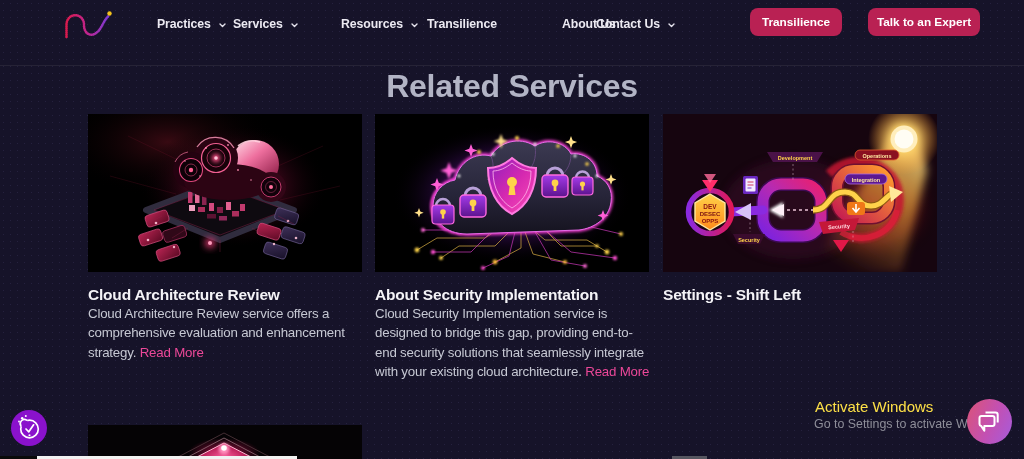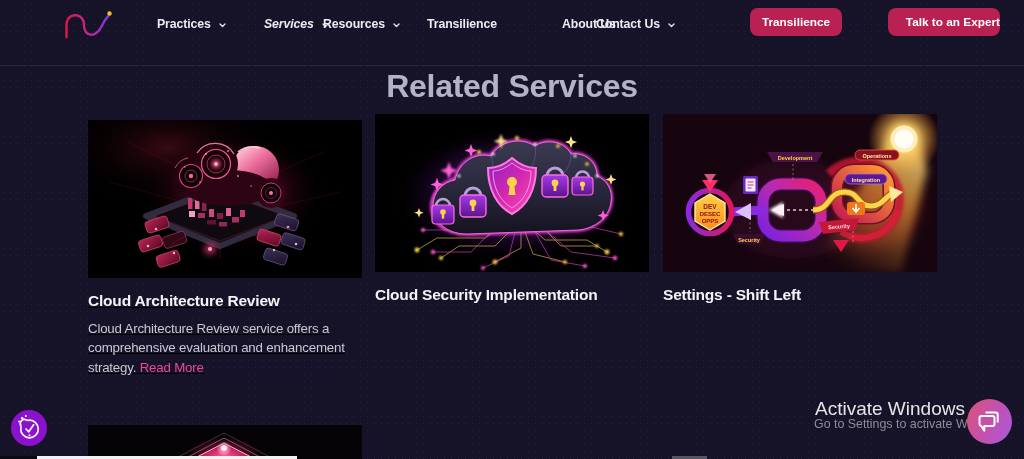--- a/index.html
+++ b/index.html
@@ -16,64 +16,64 @@
   #header { position:absolute; left:0; top:0; width:1024px; height:66px; border-bottom:1px solid #262336; }
   .nav { position:absolute; top:17px; font-size:12.3px; font-weight:700; color:#eceaf2; letter-spacing:-0.1px; white-space:nowrap; }
   .nav .car { display:inline-block; margin-left:5px; }
   .btn { position:absolute; top:8px; height:28px; background:#b92153; border-radius:8px; color:#fff; font-size:11.8px; font-weight:700; text-align:center; line-height:28px; }
   
   #heading { position:absolute; left:0; top:70px; width:1024px; text-align:center; font-size:32px; font-weight:800; color:#b2b4c5; letter-spacing:-0.3px; line-height:1; }
   
   .card { position:absolute; width:274px; }
   .card svg.thumb { display:block; width:274px; height:158px; }
   .ctitle { margin-top:14px; font-size:15.5px; font-weight:700; color:#f4f3f7; letter-spacing:-0.2px; }
-  .ctext { margin-top:9px; font-size:13.3px; line-height:19.4px; color:#c6c8d3; letter-spacing:-0.2px; white-space:nowrap; }
+  .ctext { font-size:13.3px; line-height:19.4px; color:#c6c8d3; letter-spacing:-0.2px; white-space:nowrap; }
   .ctext a { color:#ec4899; text-decoration:none; }
   
   #cookiebtn { position:absolute; left:11px; top:410px; width:36px; height:36px; border-radius:50%; background:#8a12cc; }
   #chatbtn { position:absolute; left:967px; top:399px; width:45px; height:45px; border-radius:50%; background:linear-gradient(115deg,#d8537f 8%,#c250b4 55%,#a85bd8 95%); }
-  #actwin { position:absolute; left:815px; top:398px; color:#e5e5e5; font-size:19px; }
+  #actwin { position:absolute; left:815px; top:398px; color:#fde047; font-size:15px; }
   #actwin2 { position:absolute; left:814px; top:417px; color:#8e8e99; font-size:12.4px; }
 </style>
 </head>
 <body>
 
 <div id="header">
   <svg class="abs" style="left:63px; top:8px;" width="52" height="34" viewBox="0 0 52 34">
     <defs>
       <linearGradient id="lg" x1="0" y1="0" x2="1" y2="0">
         <stop offset="0" stop-color="#d91a4e"></stop>
         <stop offset="0.5" stop-color="#c1258f"></stop>
         <stop offset="1" stop-color="#7a3bd8"></stop>
       </linearGradient>
     </defs>
     <path d="M 3.5 29 L 3.5 17 C 3.5 4 21 4 21 17 C 21 26 28 29 33 25 C 39 21 40 13 45.5 8" fill="none" stroke="url(#lg)" stroke-width="2.6" stroke-linecap="round" stroke-dasharray="0.5 1.6"></path>
     <circle cx="46.5" cy="5.5" r="2.2" fill="#f4c21c"></circle>
   </svg>
   <div class="nav" style="left:157px;">Practices <svg class="car" width="7" height="5" viewBox="0 0 7 5">
         <path d="M1 1 L3.5 3.5 L6 1" stroke="#e4e2ec" stroke-width="1.4" fill="none" stroke-linecap="round" stroke-linejoin="round"></path>
       </svg></div>
-  <div class="nav" style="left:264px;font-style:italic;">Services <svg class="car" width="7" height="5" viewBox="0 0 7 5">
+  <div class="nav" style="left:233px;">Services <svg class="car" width="7" height="5" viewBox="0 0 7 5">
         <path d="M1 1 L3.5 3.5 L6 1" stroke="#e4e2ec" stroke-width="1.4" fill="none" stroke-linecap="round" stroke-linejoin="round"></path>
       </svg></div>
-  <div class="nav" style="left:323px;">Resources <svg class="car" width="7" height="5" viewBox="0 0 7 5">
+  <div class="nav" style="left:341px;">Resources <svg class="car" width="7" height="5" viewBox="0 0 7 5">
         <path d="M1 1 L3.5 3.5 L6 1" stroke="#e4e2ec" stroke-width="1.4" fill="none" stroke-linecap="round" stroke-linejoin="round"></path>
       </svg></div>
   <div class="nav" style="left:427px;">Transilience</div>
   <div class="nav" style="left:527px;margin-left:35px;">About Us</div>
   <div class="nav" style="left:596px;">Contact Us <svg class="car" width="7" height="5" viewBox="0 0 7 5">
         <path d="M1 1 L3.5 3.5 L6 1" stroke="#e4e2ec" stroke-width="1.4" fill="none" stroke-linecap="round" stroke-linejoin="round"></path>
       </svg></div>
   <div class="btn" style="left:750px; width:92px;">Transilience</div>
-  <div class="btn" style="left:888px; width:112px;text-align:right;">Talk to an Expert</div>
+  <div class="btn" style="left:868px; width:112px;">Talk to an Expert</div>
 </div>
 
 <div id="heading">Related Services</div>
 
-<div class="card" style="left:88px; top:120px;text-decoration:underline;">
+<div class="card" style="left:88px; top:114px;">
   <svg class="thumb" viewBox="0 0 274 158" preserveAspectRatio="none">
     <defs>
       <radialGradient id="c1glow" cx="0.5" cy="0.5" r="0.5">
         <stop offset="0" stop-color="#9c1240" stop-opacity="0.85"></stop>
         <stop offset="0.5" stop-color="#5e0a28" stop-opacity="0.5"></stop>
         <stop offset="1" stop-color="#000" stop-opacity="0"></stop>
       </radialGradient>
       <radialGradient id="c1tl" cx="0.5" cy="0.5" r="0.5">
         <stop offset="0" stop-color="#500e1a" stop-opacity="0.7"></stop>
         <stop offset="1" stop-color="#000" stop-opacity="0"></stop>
@@ -321,21 +321,22 @@
         <circle cx="212" cy="50" r="1.8" filter="url(#b1)"></circle>
     </g>
     <g fill="#fff">
       <circle cx="118" cy="40" r="1.6" filter="url(#b1)"></circle>
         <circle cx="160" cy="30" r="1.6" filter="url(#b1)"></circle>
       <circle cx="200" cy="42" r="1.4" filter="url(#b1)"></circle>
         <circle cx="84" cy="62" r="1.4" filter="url(#b1)"></circle>
       <circle cx="222" cy="62" r="1.4" filter="url(#b1)"></circle>
     </g>
   </svg>
-  <div class="ctitle">Cloud Security Implementation</div>
+  <div class="ctitle">About Security Implementation</div>
+  <div class="ctext">Cloud Security Implementation service is<br>designed to bridge this gap, providing end-to-<br>end security solutions that seamlessly integrate<br>with your existing cloud architecture. <a>Read More</a></div>
 </div>
 
 <div class="card" style="left:663px; top:114px;">
   <svg class="thumb" viewBox="0 0 274 158" preserveAspectRatio="none">
     <defs>
       <radialGradient id="c3red" cx="0.5" cy="0.5" r="0.5">
         <stop offset="0" stop-color="#8e1220" stop-opacity="0.8"></stop>
         <stop offset="0.6" stop-color="#701018" stop-opacity="0.45"></stop>
         <stop offset="1" stop-color="#000" stop-opacity="0"></stop>
       </radialGradient>

